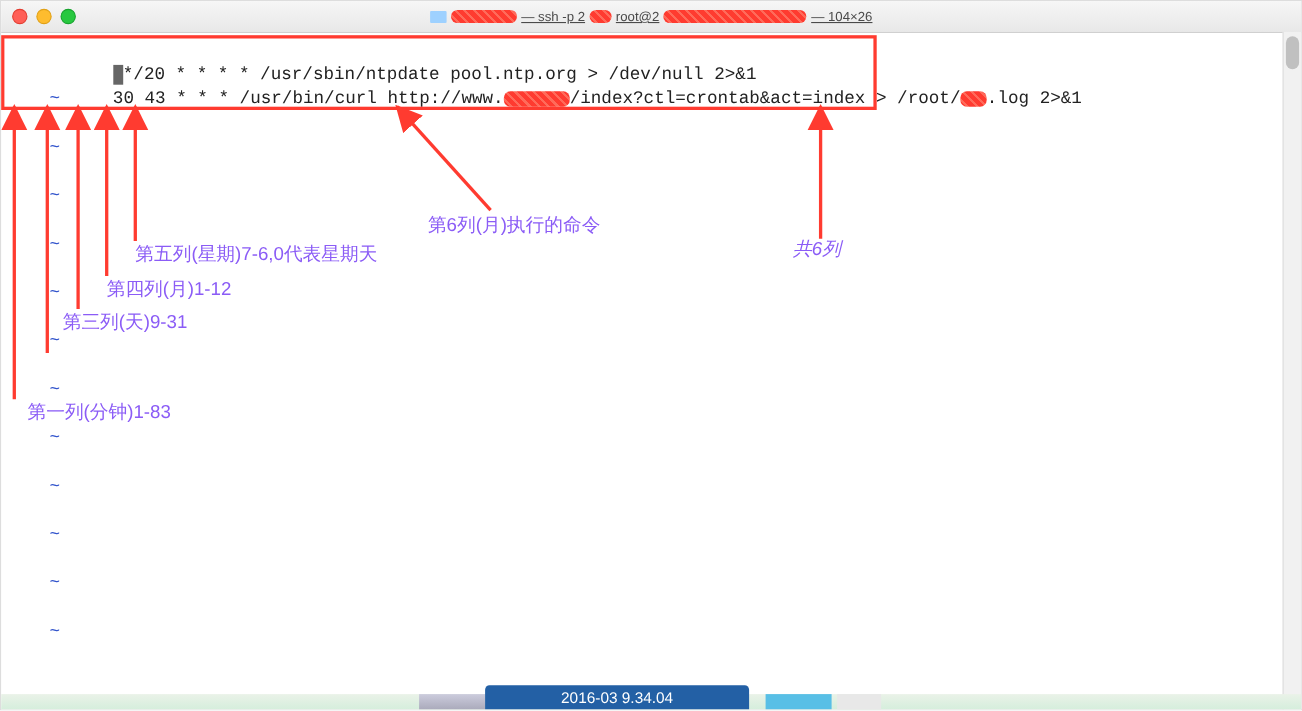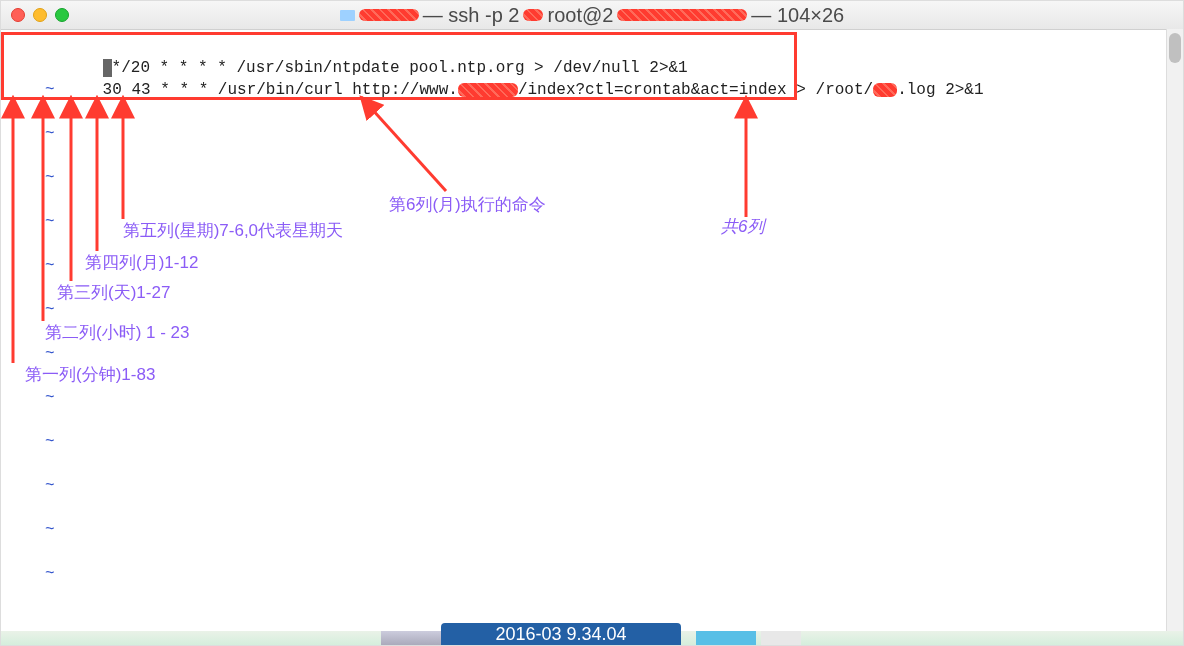--- a/index.html
+++ b/index.html
@@ -4,38 +4,38 @@
 <style>
   html,body{margin:0;padding:0;background:#fff;font-family:-apple-system,BlinkMacSystemFont,"Helvetica Neue",Arial,sans-serif;}
   .window{position:relative;width:1184px;height:646px;background:#fff;overflow:hidden;border:1px solid #ddd;box-sizing:border-box;}
   
   .titlebar{height:28px;background:linear-gradient(#f6f6f6,#e8e8e8);border-bottom:1px solid #d0d0d0;display:flex;align-items:center;position:relative;}
   .traffic-lights{display:flex;gap:8px;margin-left:10px;}
   .dot{width:12px;height:12px;border-radius:50%;}
   .dot.red{background:#ff5f57;border:1px solid #e33e32;}
   .dot.yellow{background:#febc2e;border:1px solid #e1a116;}
   .dot.green{background:#28c840;border:1px solid #17a42e;}
-  .title-text{position:absolute;left:0;right:0;text-align:right;font-size:20px;color:#4a4a4a;pointer-events:none;display:flex;align-items:center;justify-content:center;gap:4px;}
+  .title-text{position:absolute;left:0;right:0;text-align:right;font-size:12px;color:#4a4a4a;pointer-events:none;display:flex;align-items:center;justify-content:center;gap:4px;text-decoration:underline;}
   .folder-icon{display:inline-block;width:15px;height:11px;background:#9ed1ff;border-radius:1px;}
   .red-scribble{display:inline-block;height:12px;border-radius:6px;background:repeating-linear-gradient(45deg,#ff3b30 0 4px,#ff6a5a 4px 6px);vertical-align:middle;}
   
   .scroll-col{position:absolute;right:0;top:28px;bottom:0;width:16px;background:#f1f1f1;border-left:1px solid #ddd;}
   .scroll-thumb{position:absolute;top:4px;left:2px;right:2px;height:30px;background:#c0c0c0;border-radius:6px;}
   
   .term{position:absolute;left:0;right:16px;top:28px;bottom:28px;font-family:Menlo,Consolas,"Courier New",monospace;font-size:16px;color:#222;line-height:22px;white-space:pre;}
   .term-line{position:absolute;left:4px;padding-left:40px;}
   .cursor-block{display:inline-block;width:9px;height:18px;background:#666;vertical-align:text-bottom;margin-right:0;}
   .tilde{color:#3355cc;}
   
   .red-box{position:absolute;border:3px solid #ff3b30;pointer-events:none;}
   
   .anno-text{position:absolute;color:#8b5cf6;font-size:17px;font-family:-apple-system,"PingFang SC","Hiragino Sans GB",Arial,sans-serif;}
   
   .bottom-strip{position:absolute;left:0;right:0;bottom:0;height:14px;background:linear-gradient(#eaf2e8,#d5eedc);}
-  .bottom-center{position:absolute;left:440px;bottom:0;height:22px;width:240px;background:#2360a5;border-radius:4px 4px 0 0;color:#fff;font-size:18px;text-align:center;line-height:22px;}
+  .bottom-center{position:absolute;left:440px;bottom:0;height:22px;width:240px;background:#2360a5;border-radius:4px 4px 0 0;color:#fff;font-size:14px;text-align:center;line-height:22px;}
   .bottom-patch{position:absolute;bottom:0;height:14px;}
   
   .svg-layer{position:absolute;left:0;top:0;pointer-events:none;}
 </style>
 </head>
 <body>
 
 <div class="window">
 
   <div class="titlebar">
@@ -95,23 +95,22 @@
     <line x1="70" y1="280" x2="70" y2="96" stroke="#ff3b30" stroke-width="3" marker-end="url(#ah)"></line>
     <line x1="96" y1="250" x2="96" y2="96" stroke="#ff3b30" stroke-width="3" marker-end="url(#ah)"></line>
     <line x1="122" y1="218" x2="122" y2="96" stroke="#ff3b30" stroke-width="3" marker-end="url(#ah)"></line>
 
     <line x1="445" y1="190" x2="360" y2="96" stroke="#ff3b30" stroke-width="3" marker-end="url(#ah)"></line>
 
     <line x1="745" y1="216" x2="745" y2="96" stroke="#ff3b30" stroke-width="3" marker-end="url(#ah)"></line>
   </svg>
 
   <div class="anno-text" style="left:24px;top:362px;">第一列(分钟)1-83</div>
-  <div class="anno-text" style="left:44px;top:320px;">第二列(小时) 1 - 23</div>
-  <div class="anno-text" style="left:56px;top:280px;">第三列(天)1-27</div>
-  <div class="anno-text" style="left:84px;top:250px;">第四列(月)1-12</div>
+  <div class="anno-text" style="left:56px;top:280px;">第三列(天)9-31</div>
+  <div class="anno-text" style="left:96px;top:250px;">第四列(月)1-12</div>
   <div class="anno-text" style="left:122px;top:218px;">第五列(星期)7-6,0代表星期天</div>
   <div class="anno-text" style="left:388px;top:192px;">第6列(月)执行的命令</div>
   <div class="anno-text" style="left:720px;top:214px;font-style:italic;">共6列</div>
 
   <div class="bottom-strip"></div>
   <div class="bottom-patch" style="left:380px;width:60px;background:linear-gradient(#ccd,#aab);"></div>
   <div class="bottom-patch" style="left:695px;width:60px;background:#58bfe6;"></div>
   <div class="bottom-patch" style="left:760px;width:40px;background:#e8e8e8;"></div>
   <div class="bottom-center">2016-03    9.34.04</div>
 

